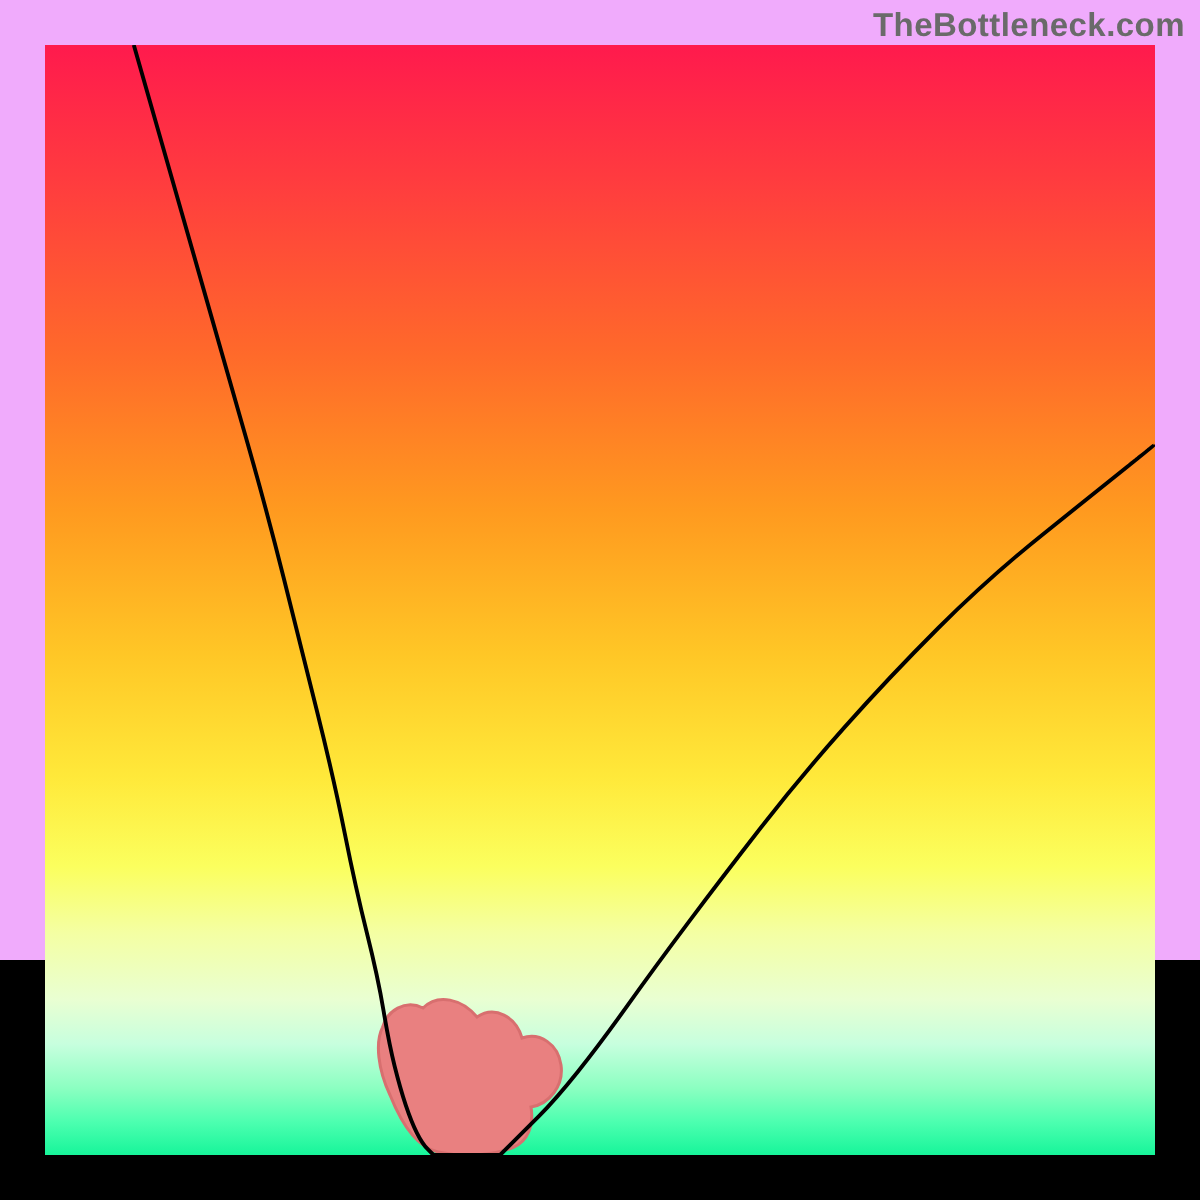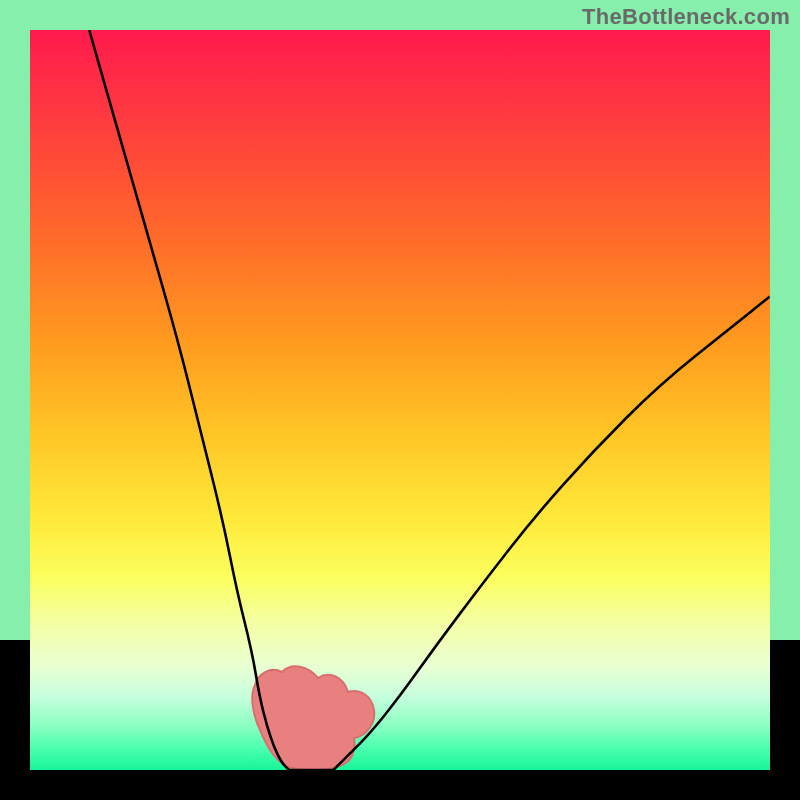--- a/index.html
+++ b/index.html
@@ -9,21 +9,21 @@
     height: 800px;
     background: #000;
     font-family: Arial, Helvetica, sans-serif;
     overflow: hidden;
   }
   .frame {
     position: absolute;
     left: 0; top: 0;
     width: 800px;
     height: 640px;
-    background: #86efac;
+    background: #f0abfc;
   }
   .plot-area {
     position: absolute;
     left: 30px;
     top: 30px;
     width: 740px;
     height: 740px;
     overflow: hidden;
   }
   .gradient-bg {

